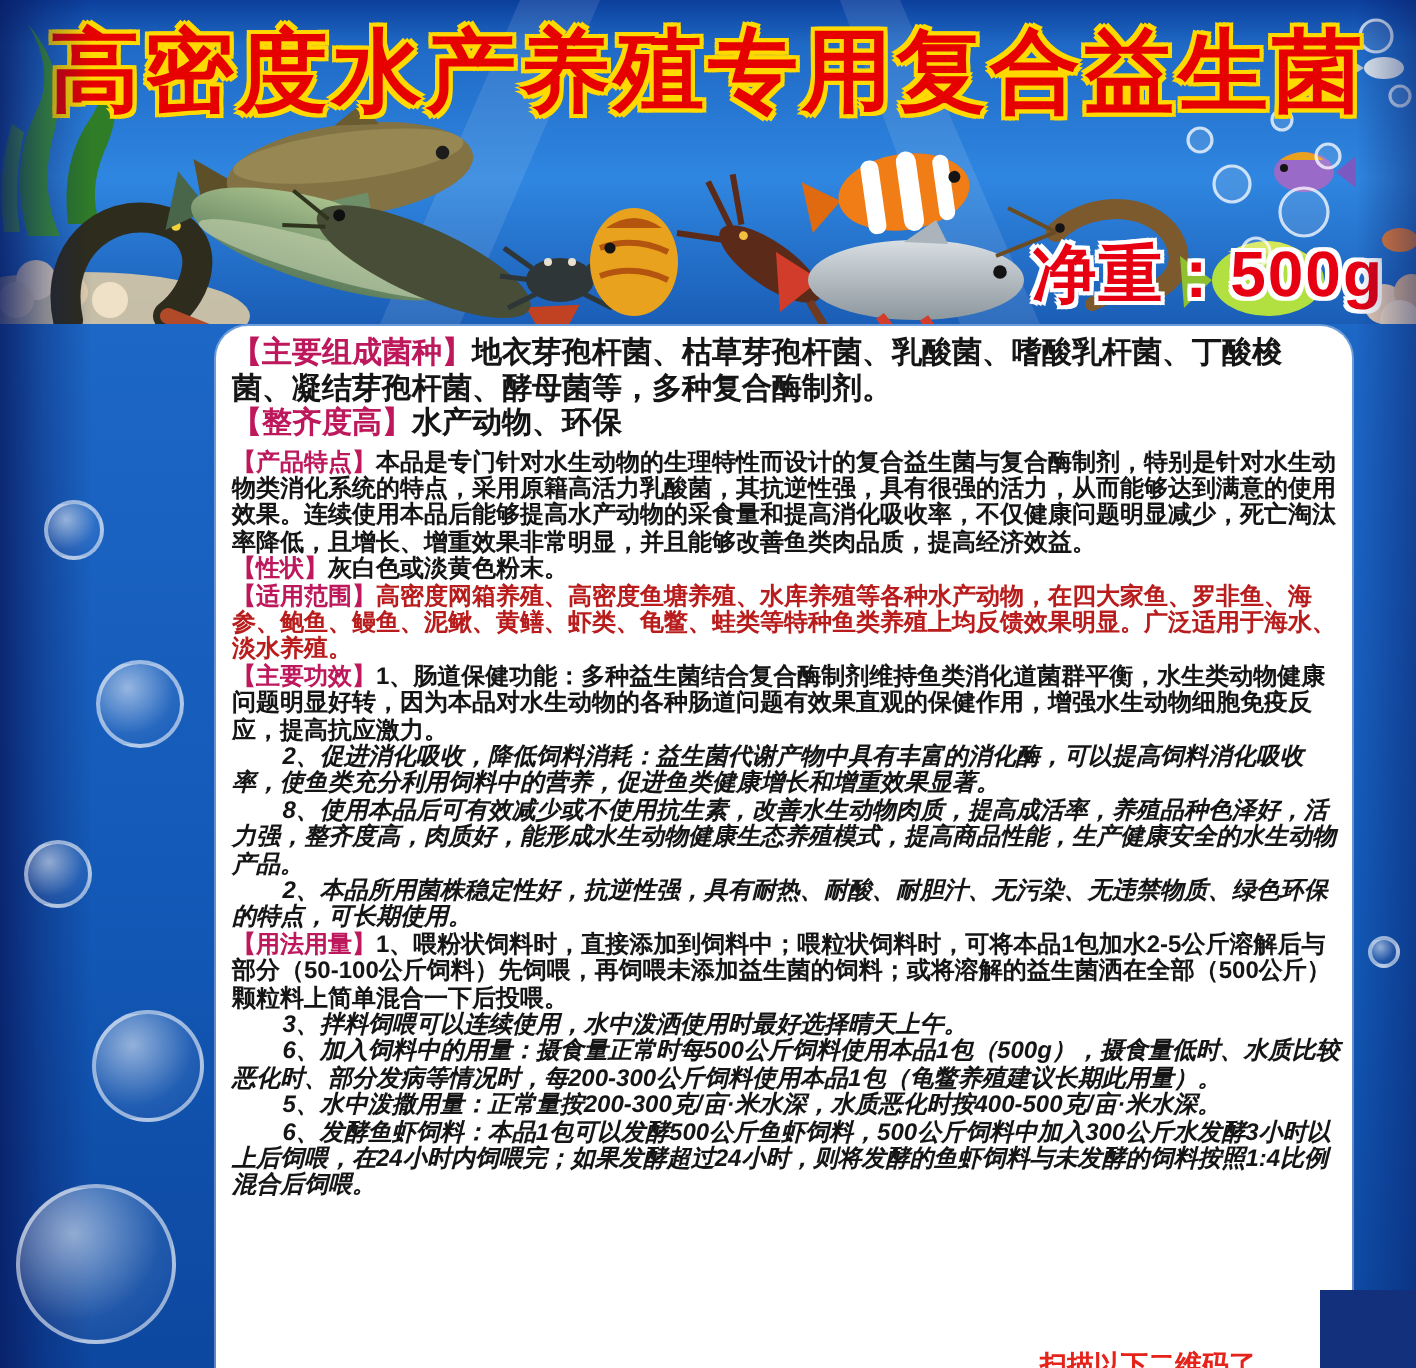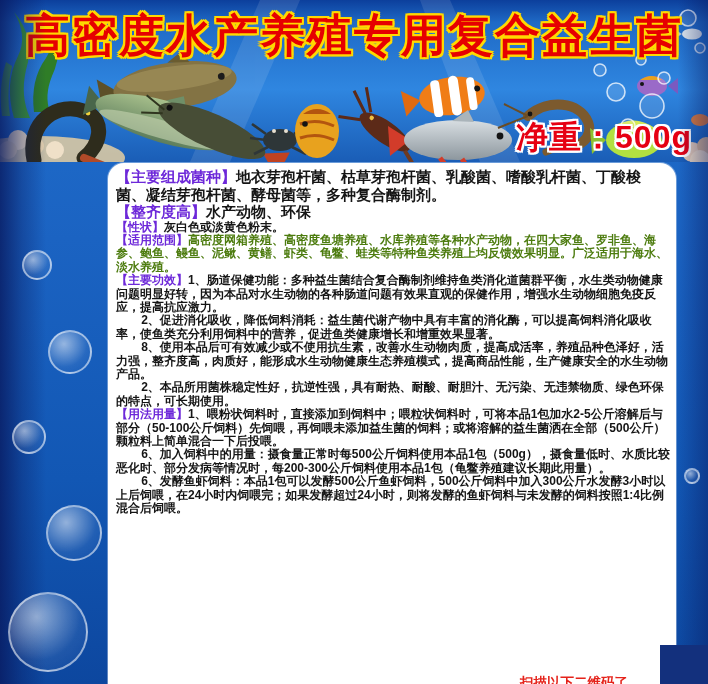--- a/index.html
+++ b/index.html
@@ -30,23 +30,23 @@
     text-shadow:-2px -2px 0 #fff,2px -2px 0 #fff,-2px 2px 0 #fff,2px 2px 0 #fff,
                 -2px 0 0 #fff,2px 0 0 #fff,0 -2px 0 #fff,0 2px 0 #fff;}
   
   .panel{
     position:absolute;left:108px;top:163px;width:568px;height:560px;
     background:#fff;border-radius:16px;padding:5px 6px 0 8px;box-sizing:border-box;
     box-shadow:0 0 0 1px rgba(255,255,255,.35);}
   .panel p{margin:0;font-weight:bold;color:#151515;}
   .intro-line{font-size:15px;line-height:17.5px;color:#e5231b;}
   .bodytext{font-size:12px;line-height:13.4px;}
-  .lbl{color:#6d28d9;}
-  .scope-text{color:#4d7c0f;}
-  .ind{text-indent:2.1em;}
+  .lbl{color:#be185d;}
+  .scope-text{color:#b91c1c;}
+  .ind{text-indent:2.1em;font-style:italic;}
   .gap-top{margin-top:4px !important;}
   
   .qr-hint{position:absolute;left:520px;top:674px;font-size:13.5px;font-weight:bold;color:#e5231b;white-space:nowrap;}
   .corner-block{position:absolute;left:660px;top:645px;width:48px;height:39px;background:#13307d;}
 </style>
 </head>
 <body>
 
 <div class="poster">
 
@@ -211,32 +211,35 @@
   <div class="bubble" style="left:12px;top:420px;width:30px;height:30px;"></div>
   <div class="bubble" style="left:46px;top:505px;width:52px;height:52px;"></div>
   <div class="bubble" style="left:8px;top:592px;width:76px;height:76px;"></div>
   <div class="bubble" style="left:684px;top:468px;width:12px;height:12px;"></div>
 
   <div class="panel">
 
     <p class="intro-line"><span class="lbl">【主要组成菌种】</span><span>地衣芽孢杆菌、枯草芽孢杆菌、乳酸菌、嗜酸乳杆菌、丁酸梭菌、凝结芽孢杆菌、酵母菌等，多种复合酶制剂。</span></p>
     <p class="intro-line"><span class="lbl">【整齐度高】</span><span>水产动物、环保</span></p>
 
+    <p class="bodytext gap-top"><span class="lbl">【产品特点】</span><span>本品是专门针对水生动物的生理特性而设计的复合益生菌与复合酶制剂，特别是针对水生动物类消化系统的特点，采用原籍高活力乳酸菌，其抗逆性强，具有很强的活力，从而能够达到满意的使用效果。连续使用本品后能够提高水产动物的采食量和提高消化吸收率，不仅健康问题明显减少，死亡淘汰率降低，且增长、增重效果非常明显，并且能够改善鱼类肉品质，提高经济效益。</span></p>
 
     <p class="bodytext"><span class="lbl">【性状】</span><span>灰白色或淡黄色粉末。</span></p>
 
     <p class="bodytext"><span class="lbl">【适用范围】</span><span class="scope-text">高密度网箱养殖、高密度鱼塘养殖、水库养殖等各种水产动物，在四大家鱼、罗非鱼、海参、鲍鱼、鳗鱼、泥鳅、黄鳝、虾类、龟鳖、蛙类等特种鱼类养殖上均反馈效果明显。广泛适用于海水、淡水养殖。</span></p>
 
     <p class="bodytext"><span class="lbl">【主要功效】</span><span>1、肠道保健功能：多种益生菌结合复合酶制剂维持鱼类消化道菌群平衡，水生类动物健康问题明显好转，因为本品对水生动物的各种肠道问题有效果直观的保健作用，增强水生动物细胞免疫反应，提高抗应激力。</span></p>
     <p class="bodytext ind">2、促进消化吸收，降低饲料消耗：益生菌代谢产物中具有丰富的消化酶，可以提高饲料消化吸收率，使鱼类充分利用饲料中的营养，促进鱼类健康增长和增重效果显著。</p>
     <p class="bodytext ind">8、使用本品后可有效减少或不使用抗生素，改善水生动物肉质，提高成活率，养殖品种色泽好，活力强，整齐度高，肉质好，能形成水生动物健康生态养殖模式，提高商品性能，生产健康安全的水生动物产品。</p>
     <p class="bodytext ind">2、本品所用菌株稳定性好，抗逆性强，具有耐热、耐酸、耐胆汁、无污染、无违禁物质、绿色环保的特点，可长期使用。</p>
 
     <p class="bodytext"><span class="lbl">【用法用量】</span><span>1、喂粉状饲料时，直接添加到饲料中；喂粒状饲料时，可将本品1包加水2-5公斤溶解后与部分（50-100公斤饲料）先饲喂，再饲喂未添加益生菌的饲料；或将溶解的益生菌洒在全部（500公斤）颗粒料上简单混合一下后投喂。</span></p>
+    <p class="bodytext ind">3、拌料饲喂可以连续使用，水中泼洒使用时最好选择晴天上午。</p>
     <p class="bodytext ind">6、加入饲料中的用量：摄食量正常时每500公斤饲料使用本品1包（500g），摄食量低时、水质比较恶化时、部分发病等情况时，每200-300公斤饲料使用本品1包（龟鳖养殖建议长期此用量）。</p>
+    <p class="bodytext ind">5、水中泼撒用量：正常量按200-300克/亩·米水深，水质恶化时按400-500克/亩·米水深。</p>
     <p class="bodytext ind">6、发酵鱼虾饲料：本品1包可以发酵500公斤鱼虾饲料，500公斤饲料中加入300公斤水发酵3小时以上后饲喂，在24小时内饲喂完；如果发酵超过24小时，则将发酵的鱼虾饲料与未发酵的饲料按照1:4比例混合后饲喂。</p>
 
   </div>
 
   <div class="qr-hint">扫描以下二维码了</div>
   <div class="corner-block"></div>
 
 </div>
 
 </body></html>

